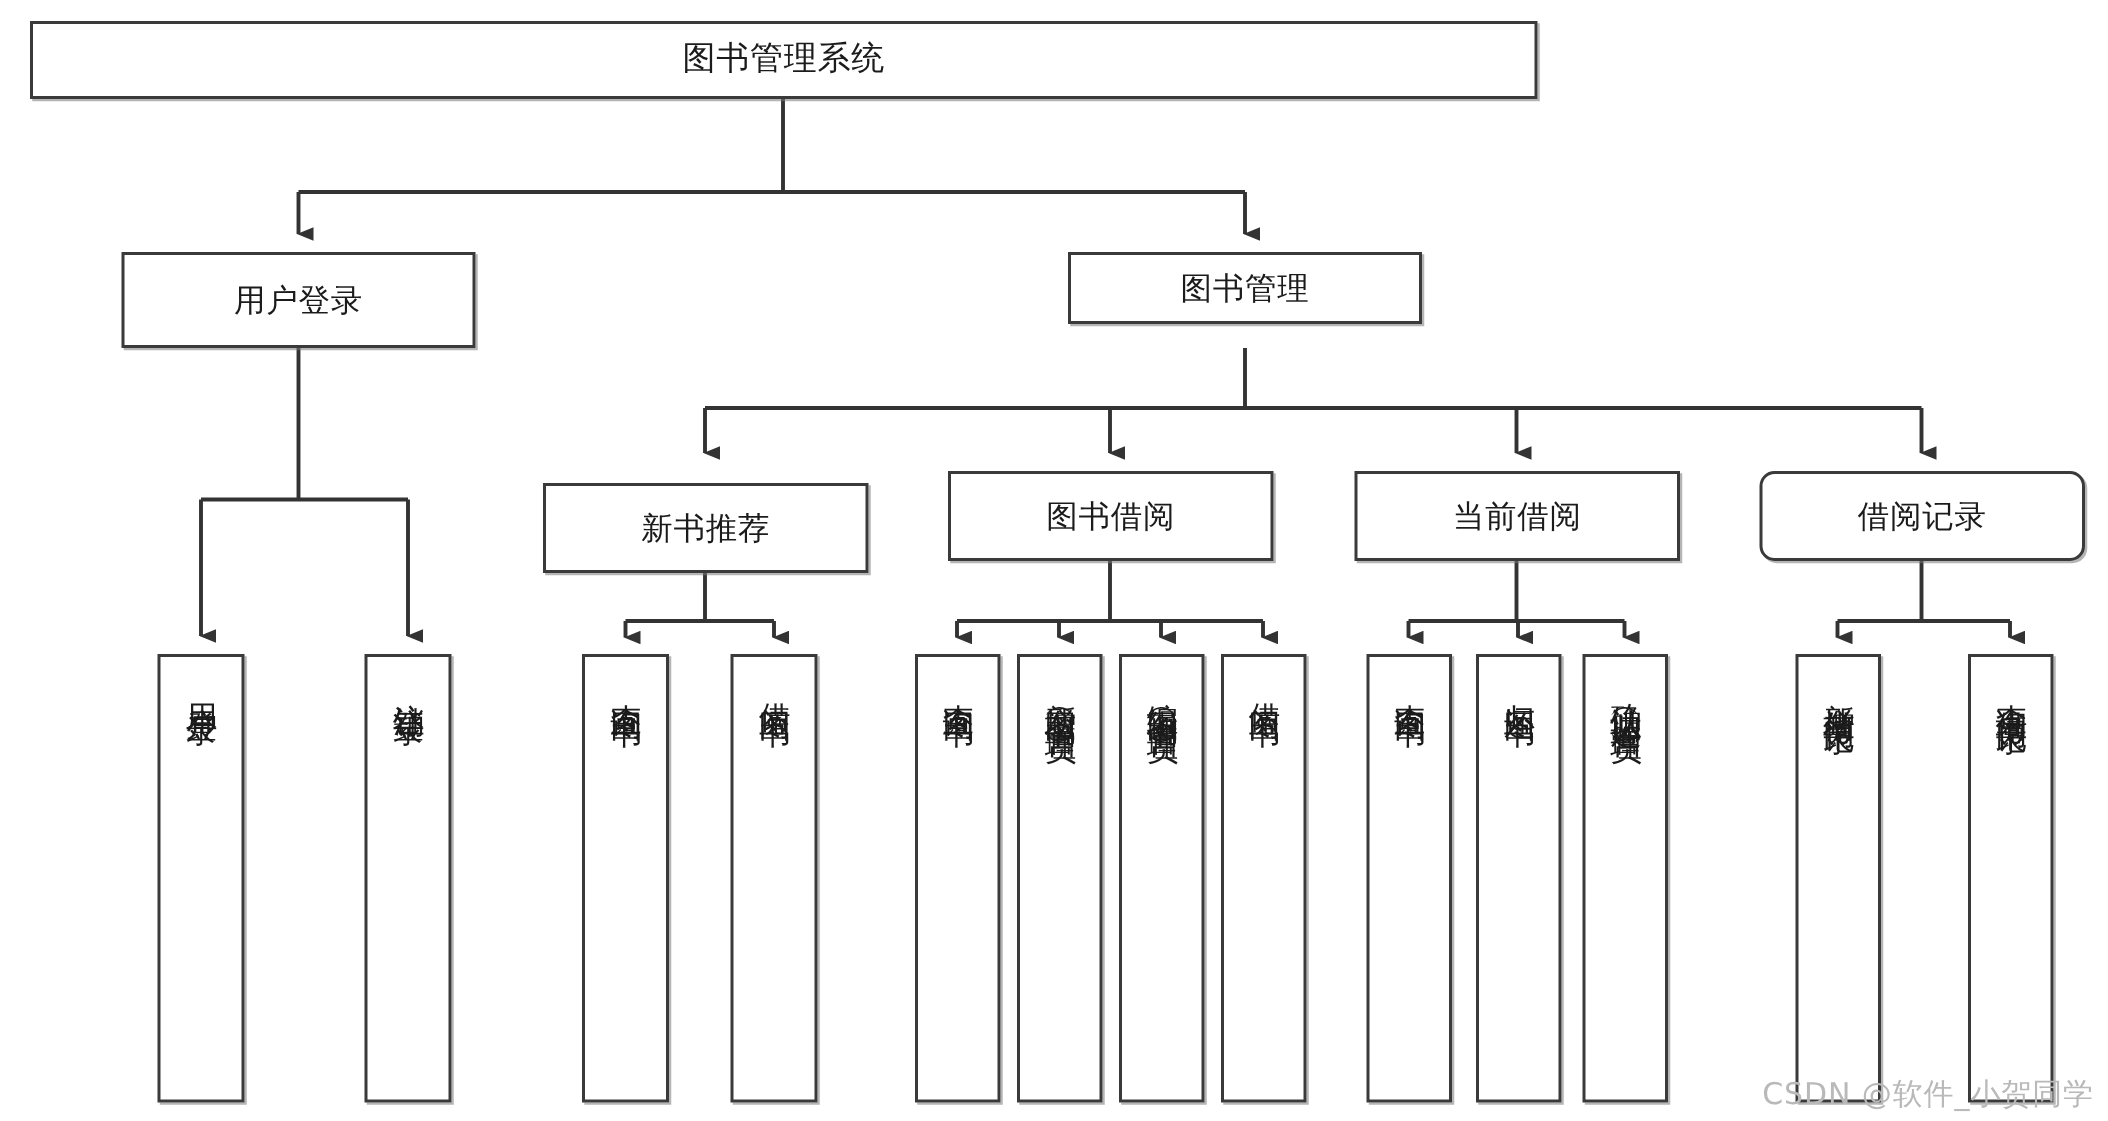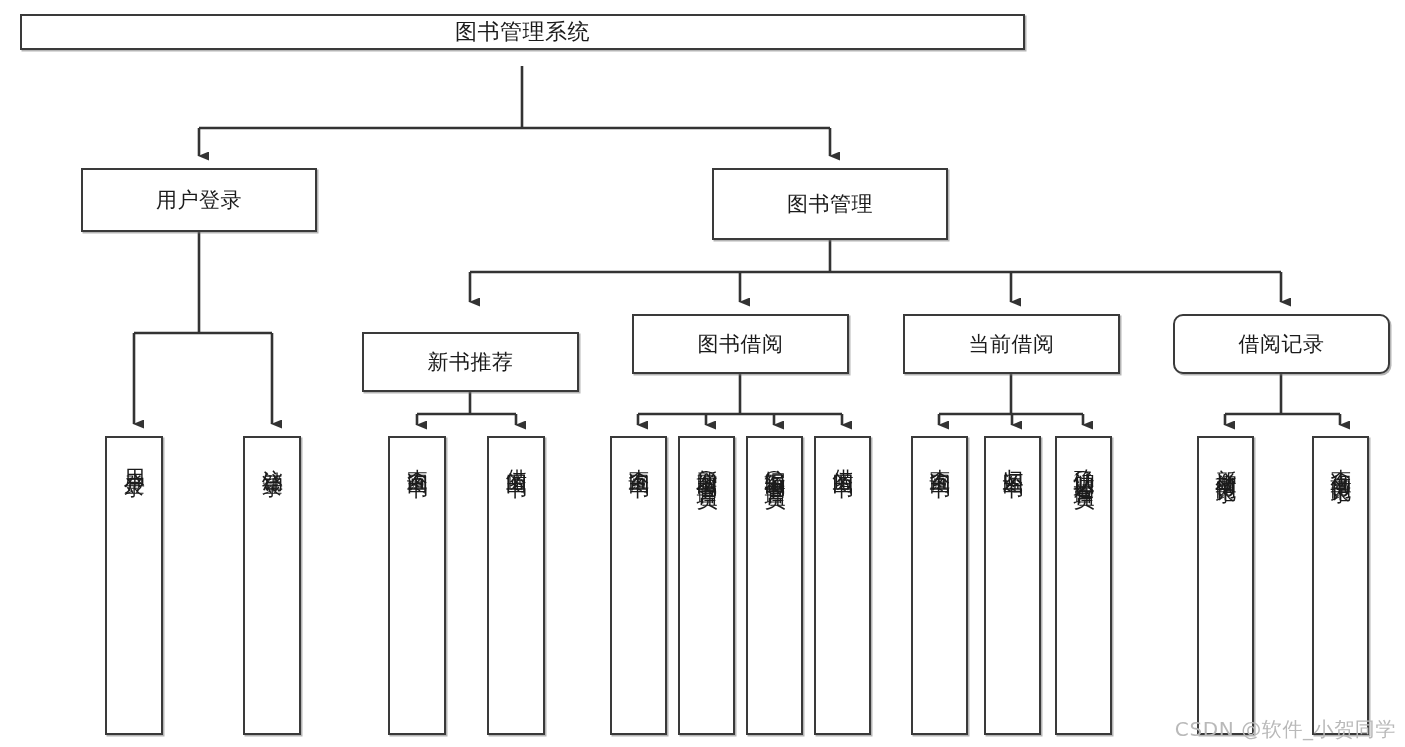--- a/index.html
+++ b/index.html
@@ -119,32 +119,32 @@
       <path d="M 1012,414 L 1012,425" marker-end="url(#arrowhead)"></path>
       <path d="M 1083,414 L 1083,425" marker-end="url(#arrowhead)"></path>
 
       <path d="M 1281,374 L 1281,414"></path>
       <path d="M 1225,414 L 1340,414"></path>
       <path d="M 1225,414 L 1225,425" marker-end="url(#arrowhead)"></path>
       <path d="M 1340,414 L 1340,425" marker-end="url(#arrowhead)"></path>
     </g>
   </svg>
 
-  <div class="node-box horizontal root" style="left:20px; top:14px; width:1005px; height:36px;">
+  <div class="node-box horizontal root" style="left:20px; top:14px; width:1005px; height:52px;">
     <span class="node-label">图书管理系统</span>
   </div>
 
   <div class="node-box horizontal" style="left:81px; top:168px; width:236px; height:64px;">
     <span class="node-label">用户登录</span>
   </div>
-  <div class="node-box horizontal" style="left:712px; top:168px; width:236px; height:72px;">
+  <div class="node-box horizontal" style="left:712px; top:168px; width:236px; height:48px;">
     <span class="node-label">图书管理</span>
   </div>
 
-  <div class="node-box horizontal" style="left:362px; top:332px; width:217px; height:60px;">
+  <div class="node-box horizontal" style="left:362px; top:322px; width:217px; height:60px;">
     <span class="node-label">新书推荐</span>
   </div>
   <div class="node-box horizontal" style="left:632px; top:314px; width:217px; height:60px;">
     <span class="node-label">图书借阅</span>
   </div>
   <div class="node-box horizontal" style="left:903px; top:314px; width:217px; height:60px;">
     <span class="node-label">当前借阅</span>
   </div>
   <div class="node-box horizontal" style="left:1173px; top:314px; width:217px; height:60px;border-radius:10px;">
     <span class="node-label">借阅记录</span>

